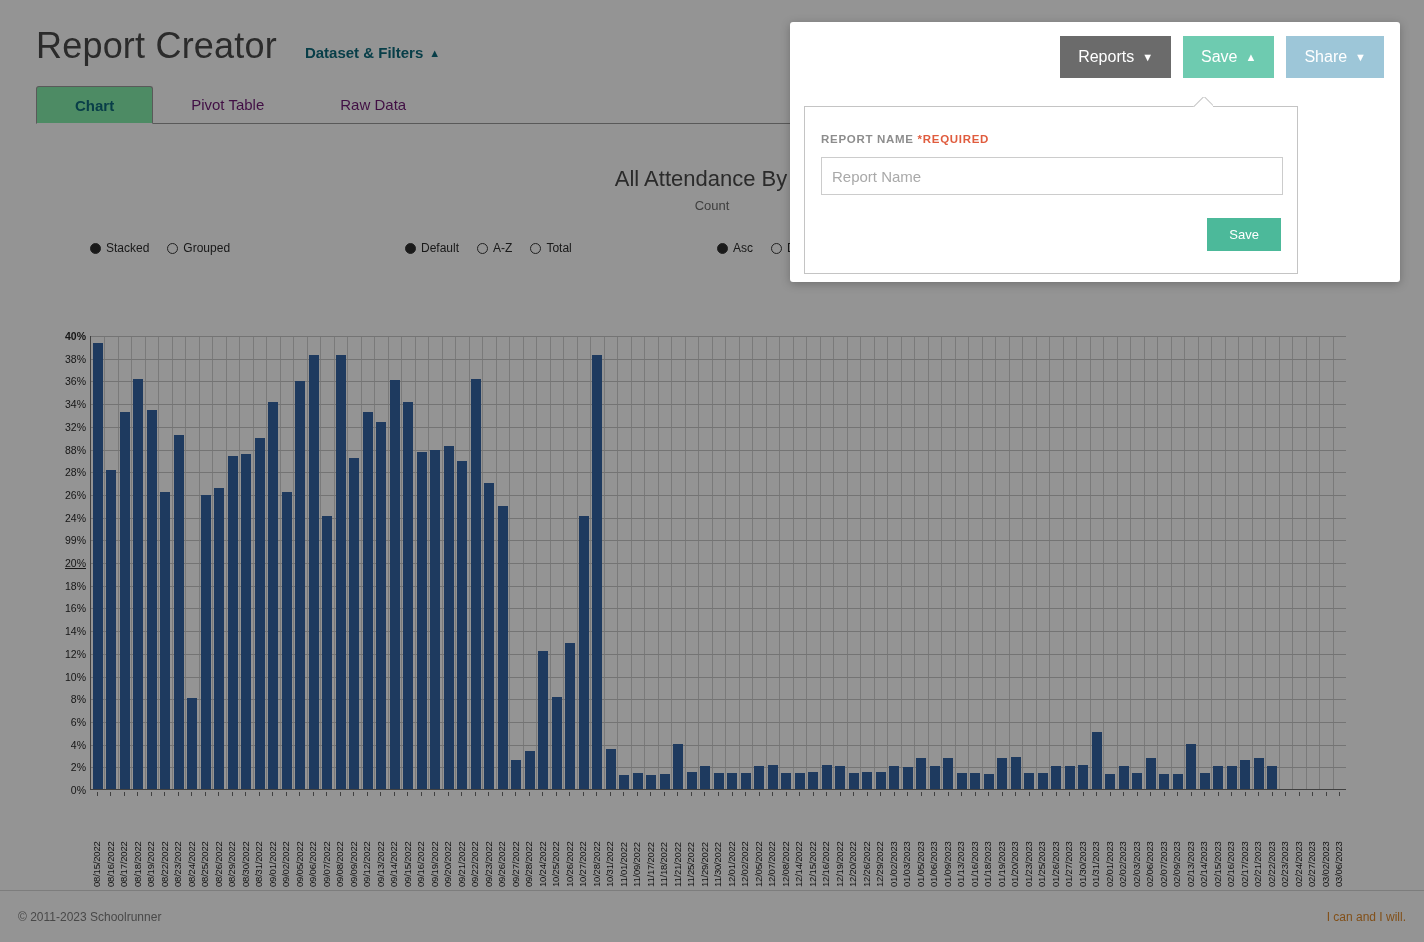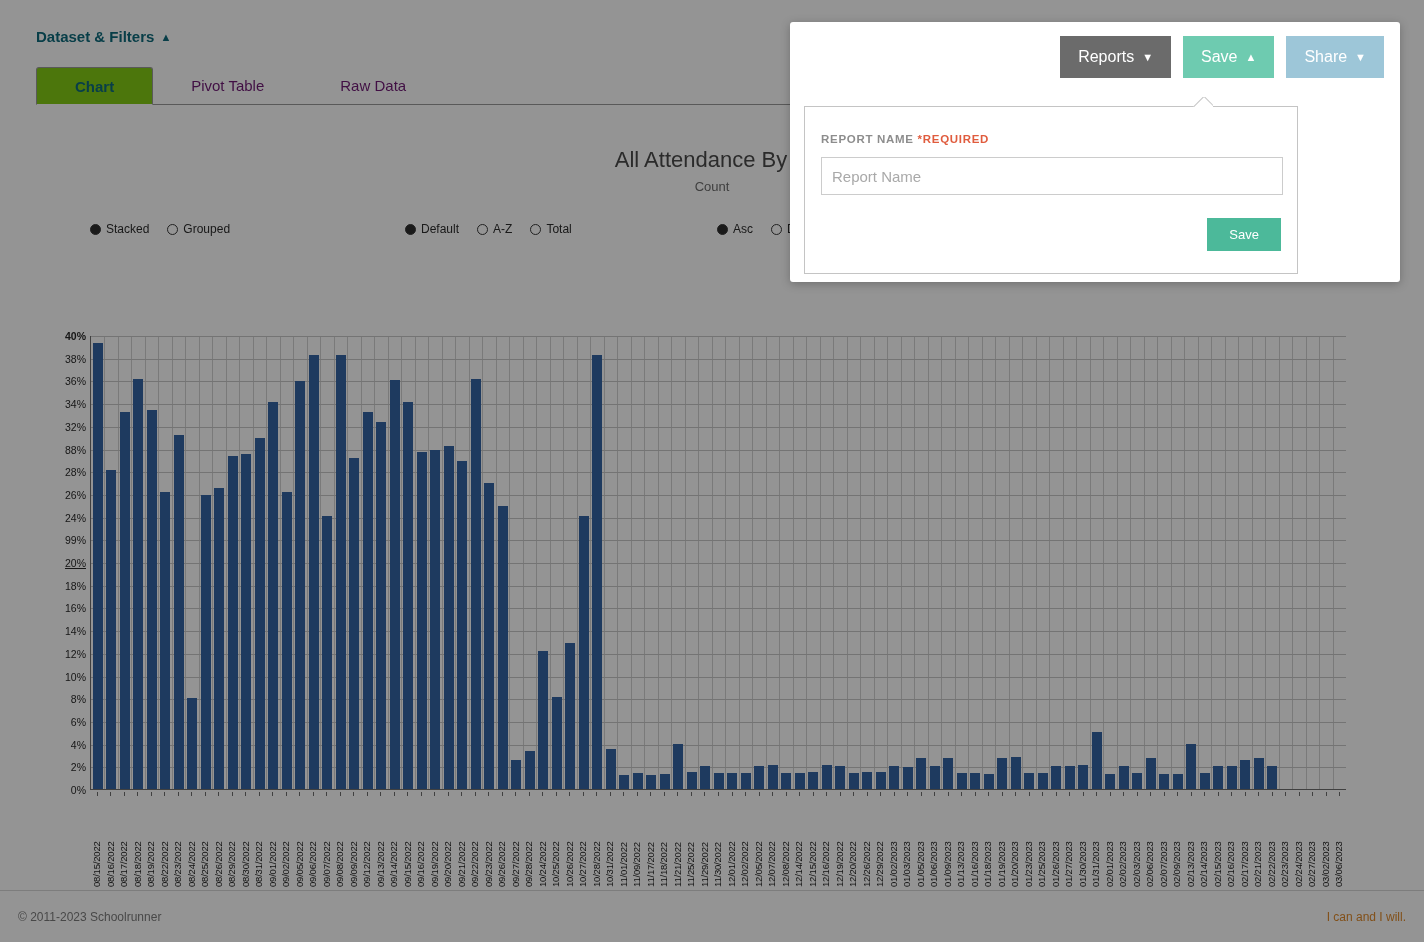--- a/index.html
+++ b/index.html
@@ -38,21 +38,21 @@
     display: flex; align-items: stretch;
   }
   .tab {
     padding: 0 38px; display: flex; align-items: center;
     font-size: 15px; color: #701a75; cursor: pointer;
     position: relative; top: 0;
   }
   .tab.active {
     color: #0f6c7d; font-weight: 600;
     border: 1px solid #9a9a9a; border-bottom: 1px solid #ffffff;
-    border-radius: 3px 3px 0 0; background: #84cc16;
+    border-radius: 3px 3px 0 0; background: #86efac;
     margin-bottom: -1px;
   }
 
   
   .chart-title-wrap { text-align: center; margin-top: 42px; }
   .chart-title { font-size: 22px; color: #4a4a4a; font-weight: 400; }
   .chart-subtitle { font-size: 13px; color: #6d6d6d; margin-top: 6px; }
 
   
   .controls {
@@ -167,20 +167,21 @@
     padding: 9px 22px; font-size: 13px; cursor: pointer;
     font-family: "Liberation Sans", sans-serif;
   }
 </style>
 </head>
 <body>
 
 <div id="page">
 
   <div class="page-header">
+    <div class="app-title">Report Creator</div>
     <div class="dataset-link">
       <span>Dataset &amp; Filters</span>
       <span class="chev">▲</span>
     </div>
   </div>
 
   <div class="tabbar" id="tabbar">
       <div class="tab active">
         <span>Chart</span>
       </div>

